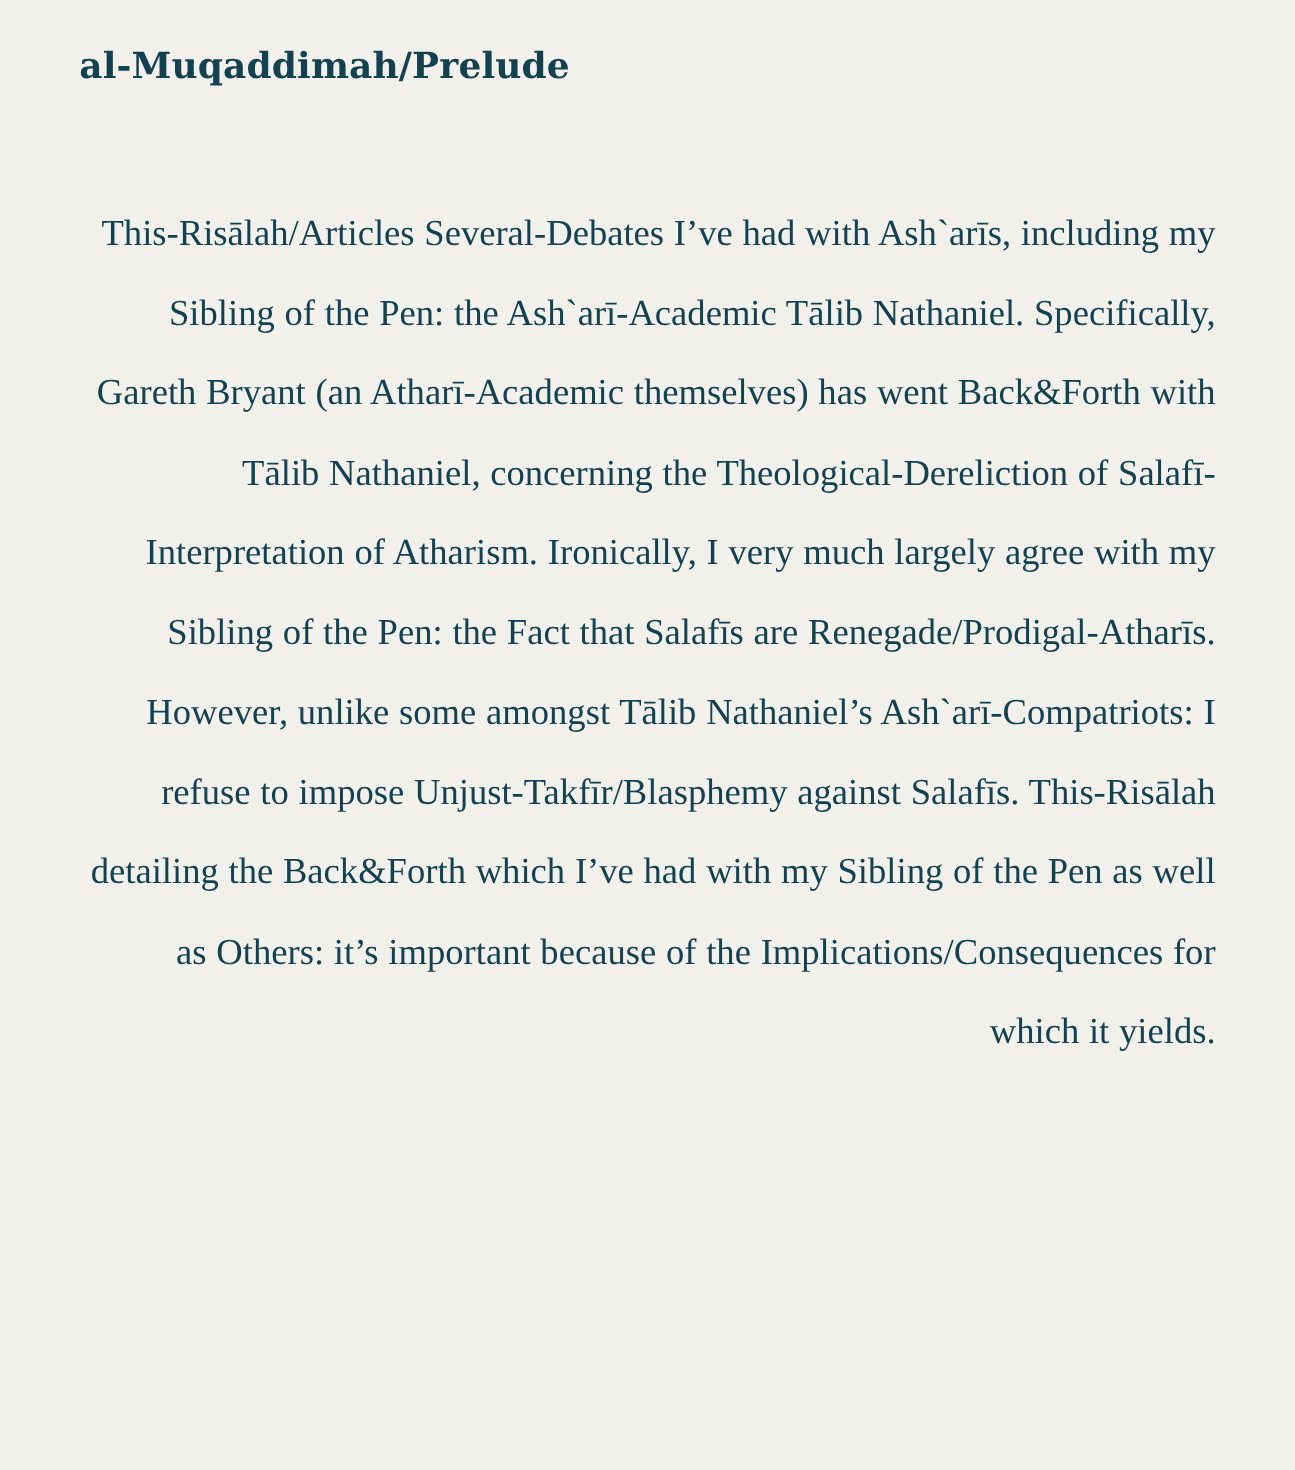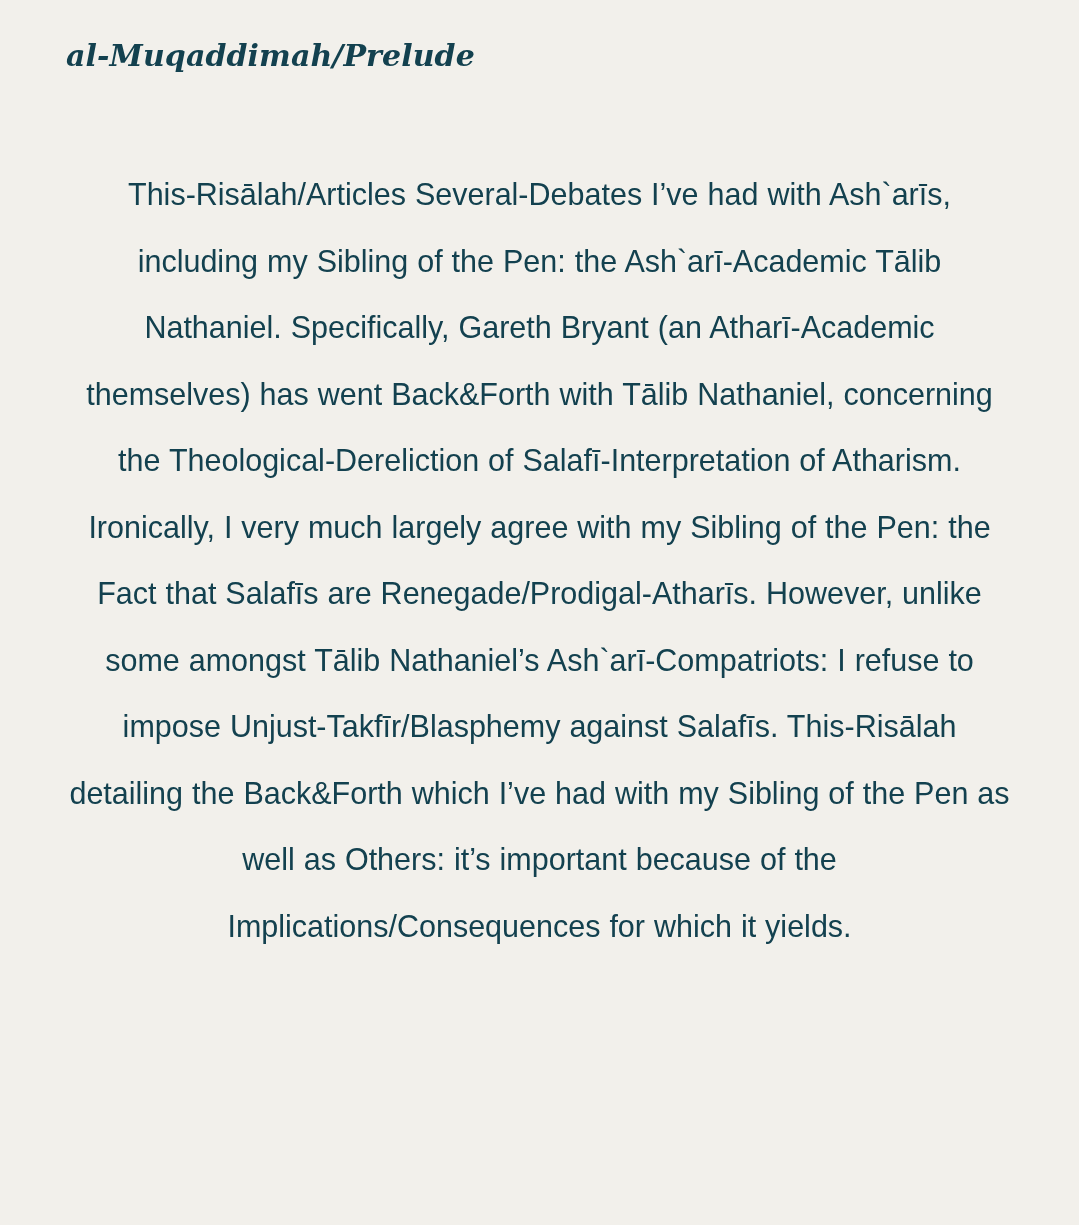--- a/index.html
+++ b/index.html
@@ -16,36 +16,35 @@
   }
   .page {
     box-sizing: border-box;
     width: 1079px;
     min-height: 1225px;
     padding: 26px 66px 40px 66px;
   }
   .section-heading {
     font-family: "DejaVu Serif", "Liberation Serif", serif;
     font-weight: 700;
-    font-style: italic;
     font-size: 30px;
     line-height: 1.3;
     color: #13414f;
     letter-spacing: 0.1px;
     margin: 0 0 0 0;
     padding-top: 10px;
   }
   .body-text {
-    font-family: Liberation Sans, sans-serif;
+    font-family: Liberation Serif, serif;
     font-size: 30.5px;
     line-height: 66.5px;
     color: #13414f;
     margin: 86px 0 0 0;
     max-width: 955px;
-    text-align: center;
+    text-align: right;
     word-spacing: 0.5px;
   }
 </style>
 </head>
 <body>
 
 <div class="page">
   <h1 class="section-heading">al-Muqaddimah/Prelude</h1>
   <p class="body-text">This-Risālah/Articles Several-Debates I’ve had with Ash`arīs, including my Sibling of the Pen: the Ash`arī-Academic Tālib Nathaniel. Specifically, Gareth Bryant (an Atharī-Academic themselves) has went Back&amp;Forth with Tālib Nathaniel, concerning the Theological-Dereliction of Salafī-Interpretation of Atharism. Ironically, I very much largely agree with my Sibling of the Pen: the Fact that Salafīs are Renegade/Prodigal-Atharīs. However, unlike some amongst Tālib Nathaniel’s Ash`arī-Compatriots: I refuse to impose Unjust-Takfīr/Blasphemy against Salafīs. This-Risālah detailing the Back&amp;Forth which I’ve had with my Sibling of the Pen as well as Others: it’s important because of the Implications/Consequences for which it yields.</p>
 </div>

